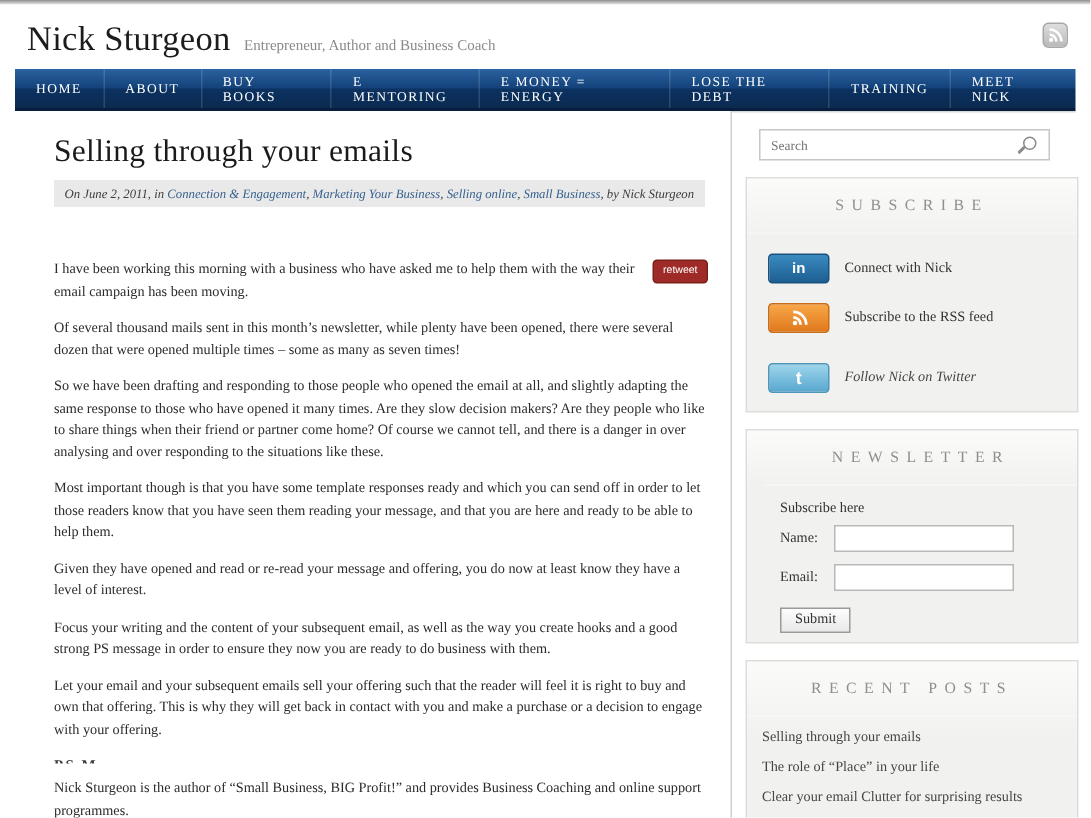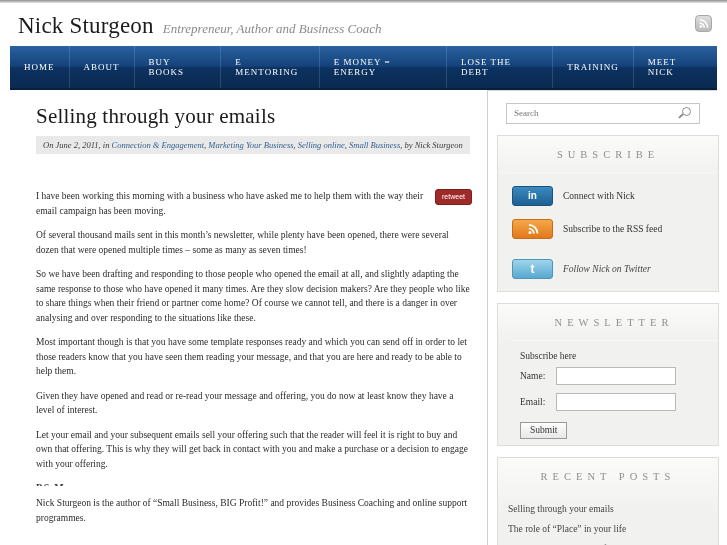--- a/index.html
+++ b/index.html
@@ -6,31 +6,31 @@
   html,body { background:#fff; }
   body {
     width:727px; height:545px; overflow:hidden; position:relative;
     font-family:"Liberation Serif","DejaVu Serif",serif; color:#2b2b2b;
   }
   .top-edge { height:3px; background:linear-gradient(#8d8d8d,#e8e8e8); }
 
   
   .header { position:relative; height:43px; padding:10px 18px 0 18px; }
   .site-title { display:inline; font-size:23px; font-weight:normal; color:#1c1c1c; letter-spacing:0.2px; cursor:pointer; }
-  .tagline { display:inline; font-size:13px; font-style:italic; color:#8a8a8a; margin-left:9px; }
+  .tagline { display:inline; font-size:10px; color:#8a8a8a; margin-left:9px; }
   .hdr-rss {
     position:absolute; right:15px; top:12px; width:17px; height:17px;
     border:1px solid #a8a8a8; border-radius:4px;
     background:linear-gradient(#dedede,#b9b9b9); cursor:pointer;
     display:flex; align-items:center; justify-content:center;
   }
 
   
   .nav {
-    margin:0 10px; height:44px; display:flex; align-items:stretch;
+    margin:0 10px; height:28px; display:flex; align-items:stretch;
     background:linear-gradient(#2a62a0 0%,#14427a 48%,#0c3261 52%,#0a2a50 100%);
     border-bottom:2px solid #071f3d;
   }
   .nav-item {
     display:flex; align-items:center; padding:0 14px; color:#fff;
     font-size:9px; letter-spacing:1px; cursor:pointer;
     border-left:1px solid rgba(255,255,255,0.14); text-decoration:none;
   }
   .nav-item:first-child { border-left:none; }
 
@@ -145,20 +145,21 @@
 
     <p class="post-meta"><span>On June 2, 2011, in </span><a>Connection &amp; Engagement</a><span>, </span><a>Marketing Your Business</a><span>, </span><a>Selling online</a><span>, </span><a>Small Business</a><span>, by Nick Sturgeon</span></p>
 
     <div class="post-body">
       <a class="retweet">retweet</a>
       <p>I have been working this morning with a business who have asked me to help them with the way their email campaign has been moving.</p>
       <p>Of several thousand mails sent in this month’s newsletter, while plenty have been opened, there were several dozen that were opened multiple times – some as many as seven times!</p>
       <p>So we have been drafting and responding to those people who opened the email at all, and slightly adapting the same response to those who have opened it many times. Are they slow decision makers? Are they people who like to share things when their friend or partner come home? Of course we cannot tell, and there is a danger in over analysing and over responding to the situations like these.</p>
       <p>Most important though is that you have some template responses ready and which you can send off in order to let those readers know that you have seen them reading your message, and that you are here and ready to be able to help them.</p>
       <p>Given they have opened and read or re-read your message and offering, you do now at least know they have a level of interest.</p>
+      <p>Focus your writing and the content of your subsequent email, as well as the way you create hooks and a good strong PS message in order to ensure they now you are ready to do business with them.</p>
       <p>Let your email and your subsequent emails sell your offering such that the reader will feel it is right to buy and own that offering. This is why they will get back in contact with you and make a purchase or a decision to engage with your offering.</p>
       <div class="clipped-line">P.S. M</div>
       <p class="post-footer">Nick Sturgeon is the author of “Small Business, BIG Profit!” and provides Business Coaching and online support programmes.</p>
     </div>
   </div>
 
   <div class="sidebar">
 
     <div class="search-wrap">
       <input class="search-input" type="text" placeholder="Search" style="">

